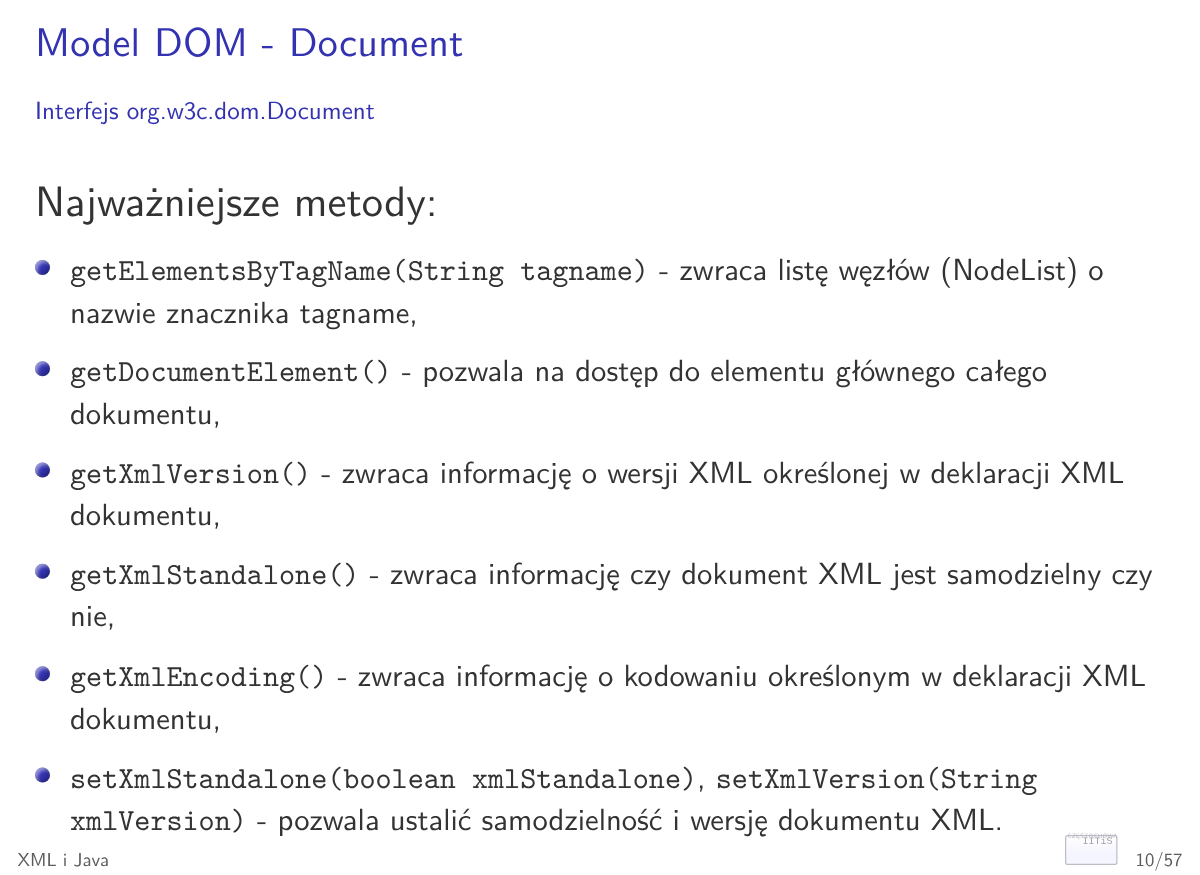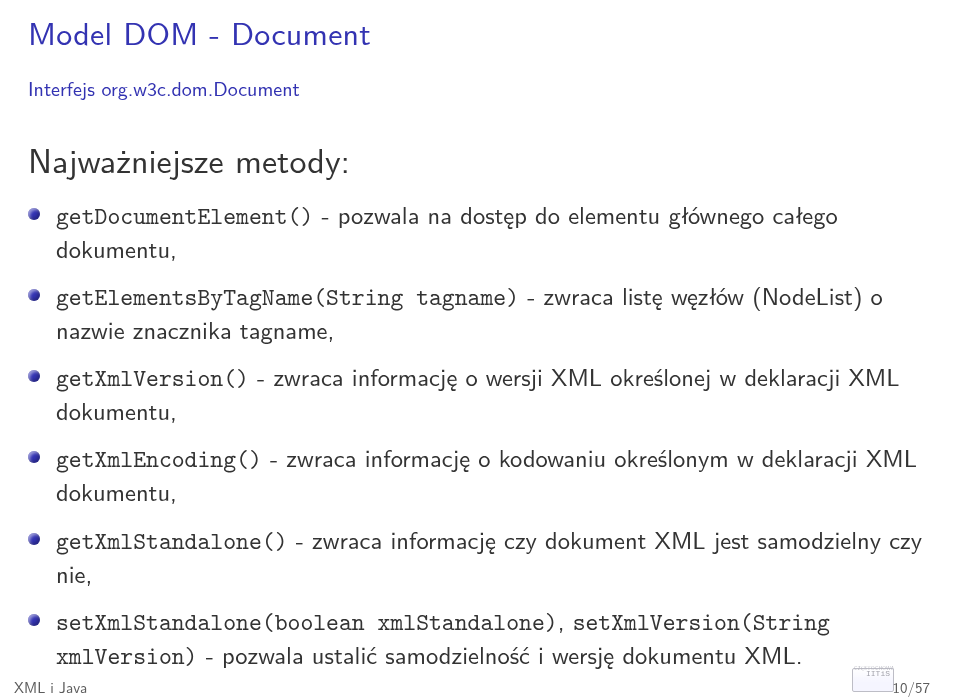--- a/index.html
+++ b/index.html
@@ -59,21 +59,21 @@
   .txt {
     flex: 1 1 auto;
     color: #333333;
   }
   .code {
     font-family: "Latin Modern Mono", "Courier New", monospace;
   }
   .footer {
     position: absolute;
     left: 0;
-    right: 16px;
+    right: 0;
     bottom: 0;
     height: 24px;
     display: flex;
     align-items: flex-end;
     justify-content: space-between;
     padding: 0 14px 2px 14px;
     font-size: 15px;
     color: #5c5c5c;
     box-sizing: border-box;
   }
@@ -121,49 +121,49 @@
 
   <div class="title">Model DOM - Document</div>
   <div class="subtitle">Interfejs org.w3c.dom.Document</div>
   <div class="block-title">Najważniejsze metody:</div>
 
   <div class="bullets">
 
     <div class="item">
       <div class="bullet"></div>
       <div class="txt">
-        <span class="code">getDocumentElement()</span><span> - pozwala na dostęp do elementu głównego całego dokumentu,</span>
+        <span class="code">getElementsByTagName(String tagname)</span><span> - zwraca listę węzłów (NodeList) o nazwie znacznika tagname,</span>
       </div>
     </div>
 
     <div class="item">
       <div class="bullet"></div>
       <div class="txt">
-        <span class="code">getElementsByTagName(String tagname)</span><span> - zwraca listę węzłów (NodeList) o nazwie znacznika tagname,</span>
+        <span class="code">getDocumentElement()</span><span> - pozwala na dostęp do elementu głównego całego dokumentu,</span>
       </div>
     </div>
 
     <div class="item">
       <div class="bullet"></div>
       <div class="txt">
         <span class="code">getXmlVersion()</span><span> - zwraca informację o wersji XML określonej w deklaracji XML dokumentu,</span>
       </div>
     </div>
 
     <div class="item">
       <div class="bullet"></div>
       <div class="txt">
-        <span class="code">getXmlEncoding()</span><span> - zwraca informację o kodowaniu określonym w deklaracji XML dokumentu,</span>
+        <span class="code">getXmlStandalone()</span><span> - zwraca informację czy dokument XML jest samodzielny czy nie,</span>
       </div>
     </div>
 
     <div class="item">
       <div class="bullet"></div>
       <div class="txt">
-        <span class="code">getXmlStandalone()</span><span> - zwraca informację czy dokument XML jest samodzielny czy nie,</span>
+        <span class="code">getXmlEncoding()</span><span> - zwraca informację o kodowaniu określonym w deklaracji XML dokumentu,</span>
       </div>
     </div>
 
     <div class="item">
       <div class="bullet"></div>
       <div class="txt">
         <span class="code">setXmlStandalone(boolean xmlStandalone)</span><span>, </span><span class="code">setXmlVersion(String xmlVersion)</span><span> - pozwala ustalić samodzielność i wersję dokumentu XML.</span>
       </div>
     </div>
 

